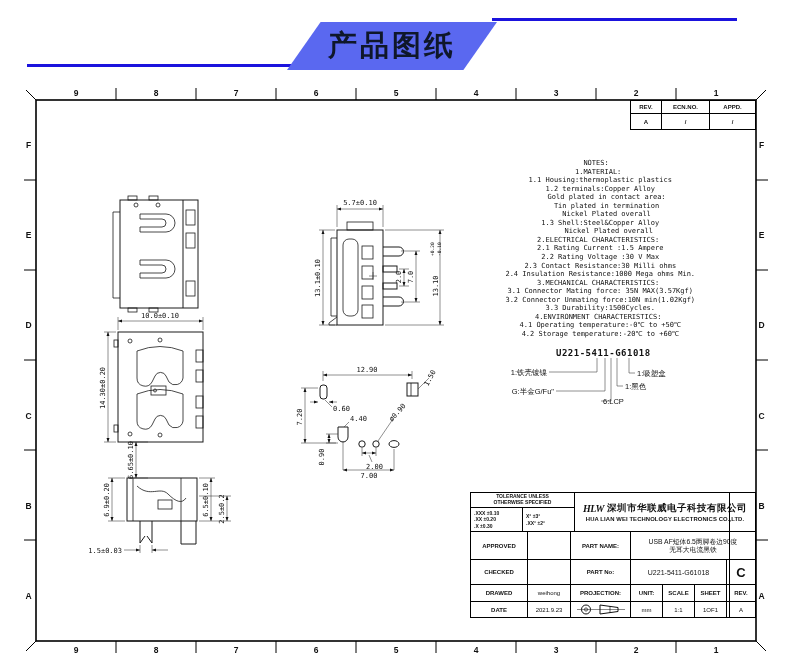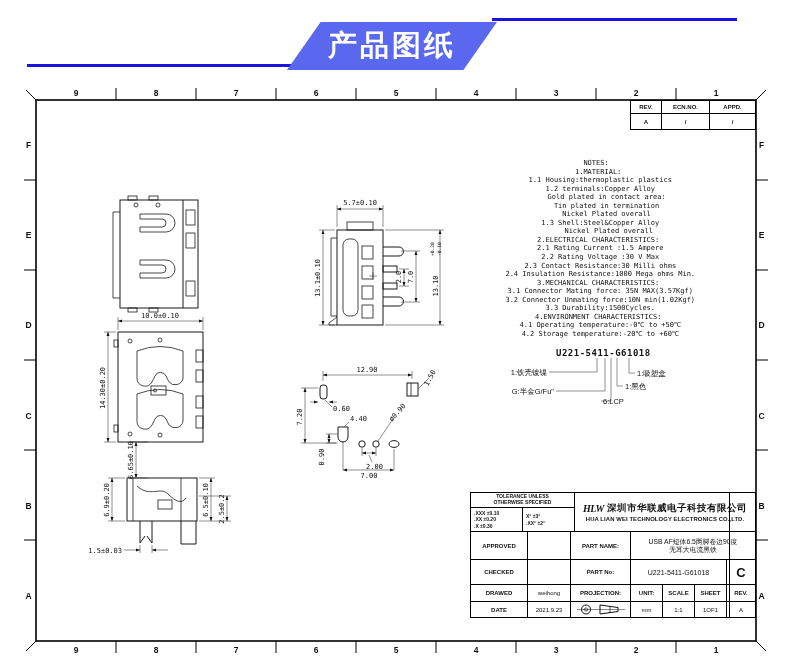--- a/index.html
+++ b/index.html
@@ -2,21 +2,21 @@
 <html><head>
 <meta charset="utf-8">
 <style>
   html,body{margin:0;padding:0;background:#fff;}
   .stage{position:relative;width:790px;height:663px;background:#fff;overflow:hidden;
          font-family:"Liberation Sans",sans-serif;color:#111;}
   
   .banner{position:absolute;left:287px;top:22px;width:210px;height:48px;
           clip-path:polygon(16% 0,100% 0,84% 100%,0 100%);
           display:flex;align-items:center;justify-content:center;}
-  .banner-title{color:#ffffff;font-size:29px;font-weight:bold;letter-spacing:3px;}
+  .banner-title{color:#0f172a;font-size:29px;font-weight:bold;letter-spacing:3px;}
   .bline{position:absolute;height:3px;}
   .bline-left{left:27px;top:64px;width:266px;}
   .bline-right{left:492px;top:18px;width:245px;}
   
   .gstrip{position:absolute;display:flex;font-size:8.5px;font-weight:bold;}
   .gstrip span{flex:1;display:flex;align-items:center;justify-content:center;}
   .grid-top{left:36px;top:86px;width:720px;height:13px;}
   .grid-bottom{left:36px;top:643px;width:720px;height:13px;}
   .grid-left{left:22px;top:100px;width:13px;height:541px;flex-direction:column;}
   .grid-right{left:755px;top:100px;width:13px;height:541px;flex-direction:column;}

